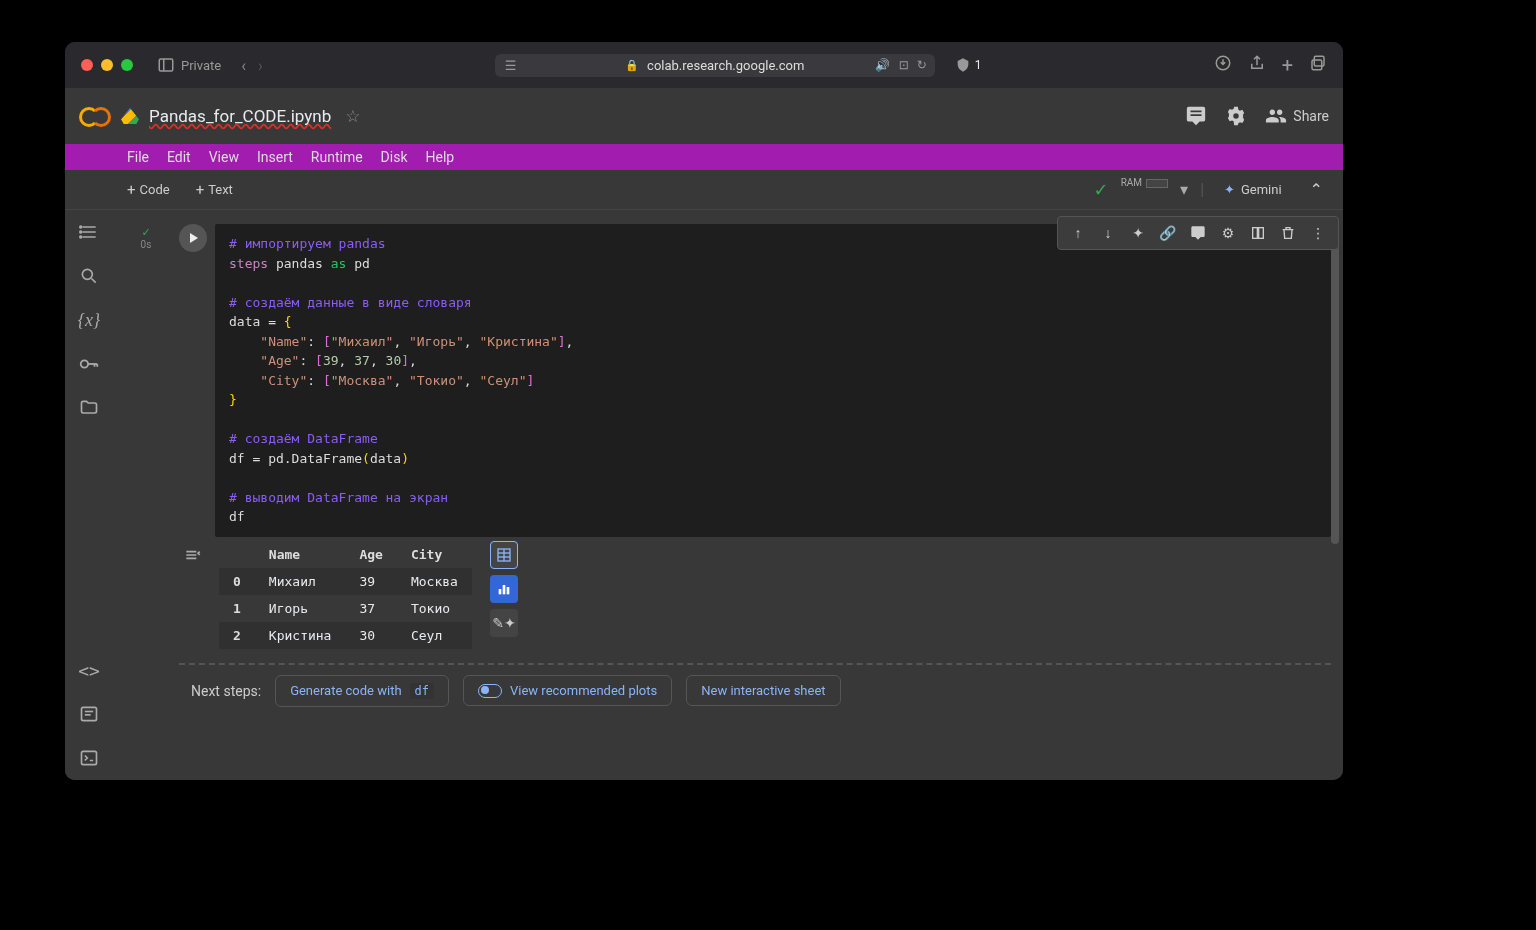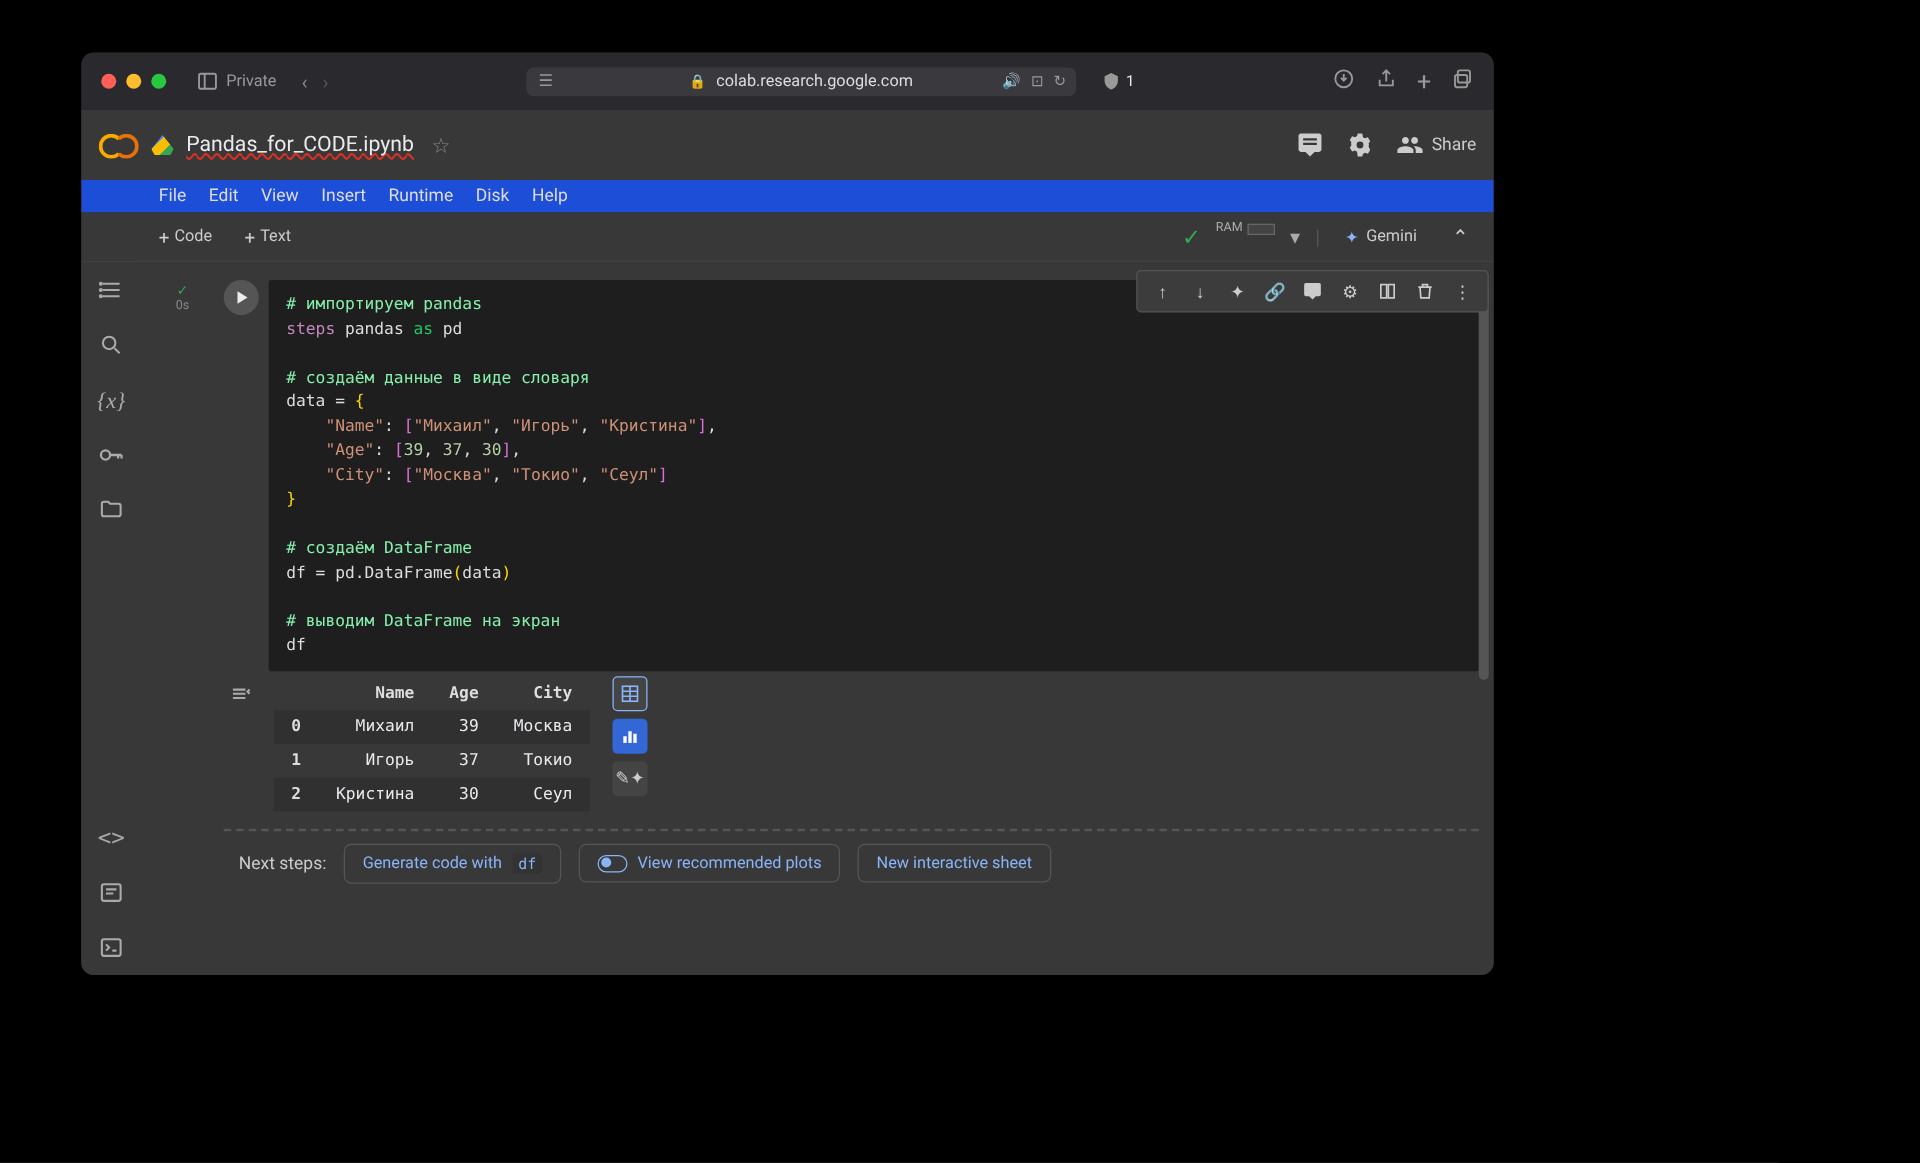--- a/index.html
+++ b/index.html
@@ -1,17 +1,17 @@
 <!DOCTYPE html>
 <html><head>
 <meta charset="utf-8">
 <style>
 * { margin: 0; padding: 0; box-sizing: border-box; }
 body { background: #000; font-family: -apple-system, BlinkMacSystemFont, 'Segoe UI', Roboto, sans-serif; color: #e8eaed; overflow: hidden; width: 1536px; height: 930px; }
-.browser-window { position: absolute; top: 42px; left: 65px; width: 1130px; height: 738px; background: #2a2a2e; border-radius: 10px; overflow: hidden; box-shadow: 0 10px 40px rgba(0,0,0,0.5); }
+.browser-window { position: absolute; top: 42px; left: 65px; width: 1278px; height: 738px; background: #2a2a2e; border-radius: 10px; overflow: hidden; box-shadow: 0 10px 40px rgba(0,0,0,0.5); }
 .browser-chrome { height: 46px; background: #2a2a2e; display: flex; align-items: center; padding: 0 16px; gap: 8px; }
 .traffic-lights { display: flex; gap: 8px; margin-right: 12px; }
 .tl { width: 12px; height: 12px; border-radius: 50%; }
 .tl-r { background: #ff5f57; }
 .tl-y { background: #febc2e; }
 .tl-g { background: #28c840; }
 .sidebar-btn { color: #999; padding: 2px 4px; display: flex; align-items: center; gap: 6px; font-size: 13px; }
 .nav-arrows { display: flex; gap: 12px; color: #888; margin-left: 8px; }
 .nav-arrows span { font-size: 16px; }
 .addr-bar { flex: 0 0 auto; margin: 0 auto; display: flex; align-items: center; background: #3a3a3e; border-radius: 6px; padding: 4px 12px; gap: 8px; min-width: 440px; justify-content: center; position: relative; }
@@ -24,21 +24,21 @@
 .colab-logo { width: 32px; height: 24px; position: relative; }
 .colab-logo::before, .colab-logo::after { content: ''; position: absolute; width: 14px; height: 14px; border: 3px solid; border-radius: 50%; top: 3px; }
 .colab-logo::before { left: 0; border-color: #f9ab00; border-right-color: transparent; }
 .colab-logo::after { right: 0; border-color: #e8710a; border-left-color: transparent; }
 .drive-icon { width: 18px; height: 16px; background: linear-gradient(135deg, #4285f4 33%, #fbbc04 33% 66%, #34a853 66%); clip-path: polygon(50% 0%, 100% 70%, 85% 100%, 15% 100%, 0% 70%); }
 .colab-filename { font-size: 17px; color: #e8eaed; text-decoration: wavy underline #d93025; text-decoration-skip-ink: none; }
 .star-icon { color: #888; font-size: 17px; margin-left: 4px; }
 .header-right { margin-left: auto; display: flex; gap: 18px; align-items: center; color: #ccc; }
 .header-right svg { width: 22px; height: 22px; fill: #ccc; }
 .share-btn { display: flex; align-items: center; gap: 6px; font-size: 14px; }
-.menu-bar { height: 26px; display: flex; align-items: center; padding: 0 62px; gap: 18px; font-size: 14px; color: #ddd; background: #1d4ed8; }
+.menu-bar { height: 26px; display: flex; align-items: center; padding: 0 62px; gap: 18px; font-size: 14px; color: #ddd; background: #a21caf; }
 .menu-bar span { cursor: pointer; }
 .toolbar { height: 40px; display: flex; align-items: center; padding: 0 12px 0 56px; gap: 14px; background: #383838; border-bottom: 1px solid #444; }
 .toolbar-btn { display: flex; align-items: center; gap: 4px; font-size: 13px; color: #ccc; padding: 4px 6px; }
 .toolbar-btn .plus { font-size: 15px; }
 .toolbar-right { margin-left: auto; display: flex; align-items: center; gap: 12px; }
 .check-green { color: #34a853; font-size: 18px; }
 .ram-disk { font-size: 10px; color: #aaa; line-height: 1.2; display: flex; flex-direction: column; gap: 1px; }
 .ram-disk-row { display: flex; align-items: center; gap: 4px; margin-top: 28px; }
 .ram-bar { width: 22px; height: 9px; border: 1px solid #666; background: #444; }
 .gemini-btn { display: flex; align-items: center; gap: 6px; font-size: 13px; color: #ccc; padding: 4px 8px; }
@@ -52,32 +52,32 @@
 .cell-toolbar { position: absolute; top: 6px; right: 4px; display: flex; gap: 10px; background: #3c3c3c; border: 1px solid #555; border-radius: 4px; padding: 6px 10px; align-items: center; z-index: 10; }
 .cell-tool { color: #ccc; font-size: 14px; width: 20px; height: 20px; display: flex; align-items: center; justify-content: center; }
 .code-cell { display: flex; gap: 8px; }
 .cell-gutter { width: 50px; display: flex; flex-direction: column; align-items: center; padding-top: 2px; gap: 2px; }
 .gutter-check { color: #34a853; font-size: 11px; }
 .gutter-time { color: #888; font-size: 10px; }
 .play-btn { width: 28px; height: 28px; border-radius: 50%; background: #555; display: flex; align-items: center; justify-content: center; color: #eee; flex-shrink: 0; }
 .play-btn::after { content: ''; border-left: 8px solid #eee; border-top: 5px solid transparent; border-bottom: 5px solid transparent; margin-left: 2px; }
 .code-body { flex: 1; background: #1e1e1e; border-radius: 2px; padding: 10px 14px; font-family: 'Menlo', 'Consolas', monospace; font-size: 13px; line-height: 1.5; position: relative; }
 .code-body pre { white-space: pre; }
-.c-comment { color: #86efac; }
+.c-comment { color: #8b5cf6; }
 .c-keyword { color: #c586c0; }
 .c-as { color: #22c55e; }
 .c-ident { color: #dcdcdc; }
 .c-string { color: #ce9178; }
 .c-num { color: #b5cea8; }
 .c-punct { color: #ffd700; }
 .c-punct2 { color: #da70d6; }
 .output-area { display: flex; margin-top: 4px; padding-left: 58px; gap: 12px; align-items: flex-start; }
 .output-toggle { color: #aaa; padding: 4px; }
 .df-table { font-family: 'Menlo', monospace; font-size: 13px; border-collapse: collapse; }
-.df-table th, .df-table td { padding: 6px 14px; text-align: right; }
+.df-table th, .df-table td { padding: 6px 14px; text-align: left; }
 .df-table th { font-weight: bold; color: #ddd; }
 .df-table tbody tr:nth-child(odd) { background: #303030; }
 .df-side-btns { display: flex; flex-direction: column; gap: 6px; margin-left: 6px; }
 .df-side-btn { width: 28px; height: 28px; background: #444; border-radius: 4px; display: flex; align-items: center; justify-content: center; color: #ccc; font-size: 14px; }
 .df-side-btn.active { background: #3367d6; color: #fff; }
 .divider-dashed { border-top: 2px dashed #555; margin: 14px 0 10px 58px; }
 .next-steps { display: flex; align-items: center; gap: 14px; padding: 0 0 12px 70px; font-size: 14px; }
 .next-steps-label { color: #ccc; }
 .ns-btn { border: 1px solid #555; border-radius: 6px; padding: 7px 14px; color: #8ab4f8; font-size: 13px; display: flex; align-items: center; gap: 8px; }
 .ns-btn .code-pill { font-family: monospace; background: #333; padding: 1px 5px; border-radius: 3px; font-size: 12px; }

